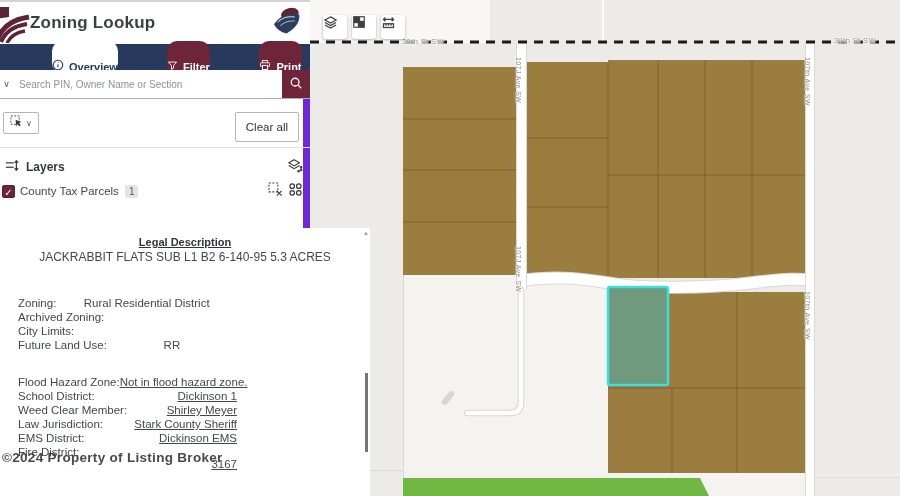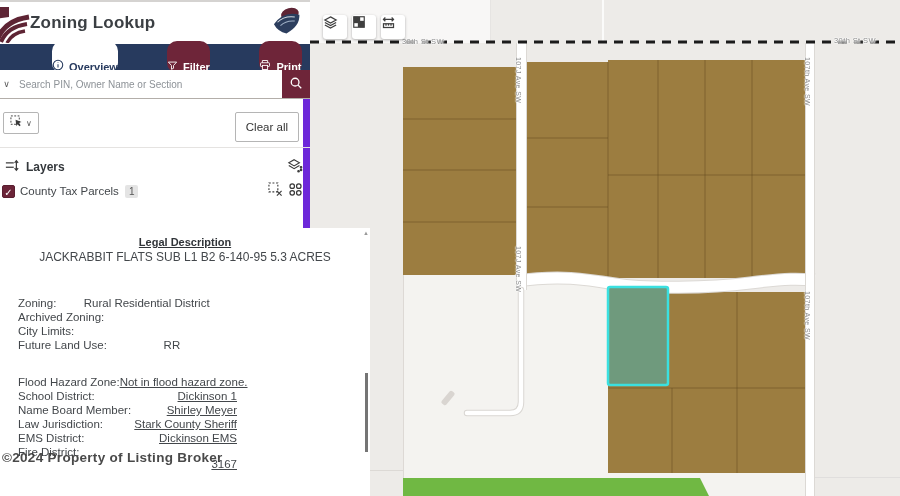--- a/index.html
+++ b/index.html
@@ -338,21 +338,21 @@
       <div class="grp g2">
         <div class="frow">
           <span class="lb">Flood Hazard Zone:</span>
           <span class="vr">Not in flood hazard zone.</span>
         </div>
         <div class="frow">
           <span class="lb">School District:</span>
           <span class="vr">Dickinson 1</span>
         </div>
         <div class="frow">
-          <span class="lb">Name Board Member:</span>
+          <span class="lb">Weed Clear Member:</span>
           <span class="vr">Shirley Meyer</span>
         </div>
         <div class="frow">
           <span class="lb">Law Jurisdiction:</span>
           <span class="vr">Stark County Sheriff</span>
         </div>
         <div class="frow">
           <span class="lb">EMS District:</span>
           <span class="vr">Dickinson EMS</span>
         </div>

